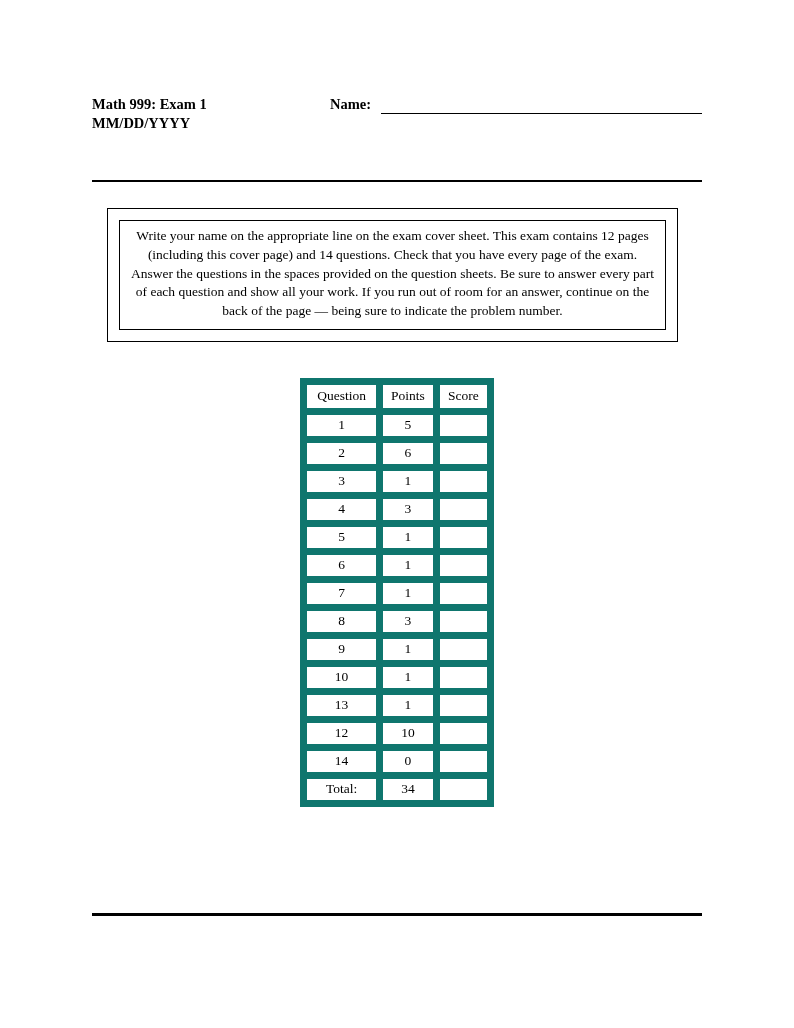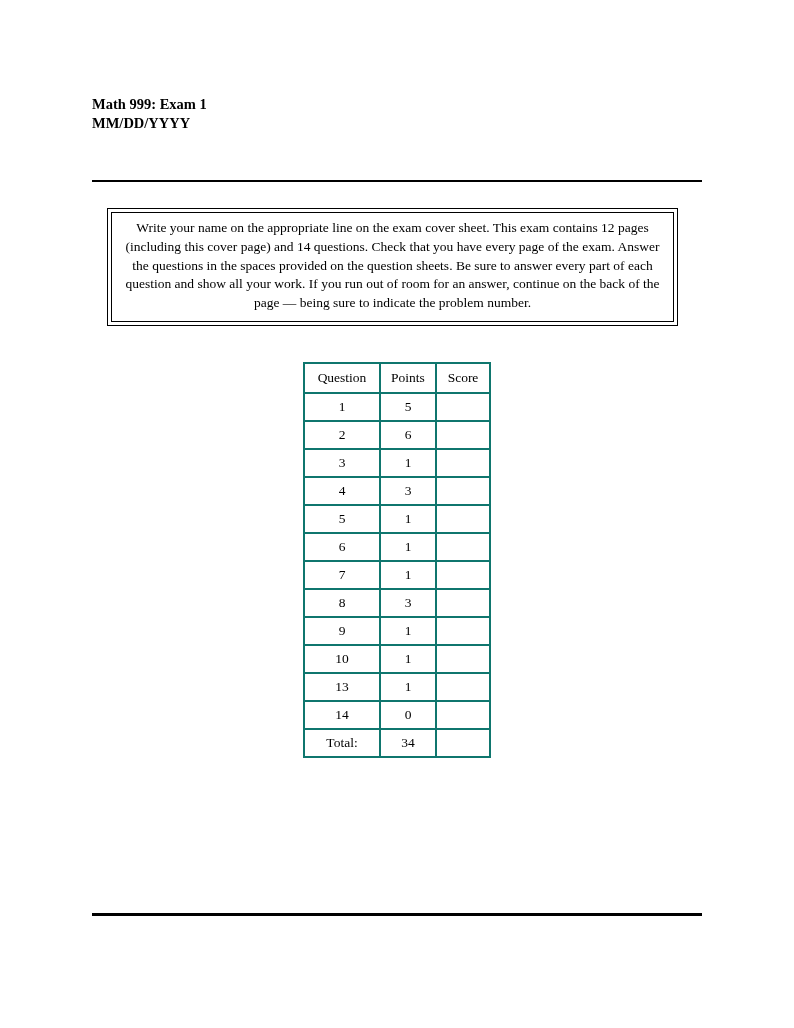--- a/index.html
+++ b/index.html
@@ -46,39 +46,39 @@
   }
   .header-rule {
     margin-top: 9px;
     height: 2px;
     background: #000;
   }
   
   .instructions-outer {
     margin: 26px 24px 0 15px;
     border: 1px solid #000;
-    padding: 3px;
+    padding: 11px;
   }
   .instructions-inner {
     border: 1px solid #000;
     padding: 6px 10px 8px 10px;
   }
   .instructions-inner p {
     font-size: 13.5px;
     line-height: 18.8px;
     text-align: center;
   }
   
   table.score-table {
     margin: 36px auto 0 auto;
     border-collapse: collapse;
   }
   table.score-table th,
   table.score-table td {
-    border: 2px solid #0f766e;
+    border: 7px solid #0f766e;
     font-size: 13.5px;
     font-weight: normal;
     text-align: center;
     vertical-align: middle;
   }
   table.score-table th { height: 30px; padding: 0 8px; }
   table.score-table td { height: 28px; }
   th.col-question, td.col-question { width: 76px; }
   th.col-points,   td.col-points   { width: 56px; }
   th.col-score,    td.col-score    { width: 54px; }
@@ -95,20 +95,24 @@
 </head>
 <body>
 
 <div class="page">
 
   <div class="header">
     <div class="header-left">
       <div>Math 999: Exam 1</div>
       <div>MM/DD/YYYY</div>
     </div>
+    <div class="name-field">
+      <span class="name-label">Name:</span>
+      <span class="name-line"></span>
+    </div>
   </div>
 
   <div class="header-rule"></div>
 
   <div class="instructions-outer">
     <div class="instructions-inner">
       <p>Write your name on the appropriate line on the exam cover sheet. This exam contains 12 pages (including this cover page) and 14 questions. Check that you have every page of the exam. Answer the questions in the spaces provided on the question sheets. Be sure to answer every part of each question and show all your work. If you run out of room for an answer, continue on the back of the page — being sure to indicate the problem number.</p>
     </div>
   </div>
 
@@ -170,20 +174,25 @@
         <td class="col-question">10</td>
         <td class="col-points">1</td>
         <td class="col-score"></td>
       </tr>
       <tr>
         <td class="col-question">13</td>
         <td class="col-points">1</td>
         <td class="col-score"></td>
       </tr>
       <tr>
+        <td class="col-question">12</td>
+        <td class="col-points">10</td>
+        <td class="col-score"></td>
+      </tr>
+      <tr>
         <td class="col-question">14</td>
         <td class="col-points">0</td>
         <td class="col-score"></td>
       </tr>
       <tr>
         <td class="col-question">Total:</td>
         <td class="col-points">34</td>
         <td class="col-score"></td>
       </tr>
     </tbody>

